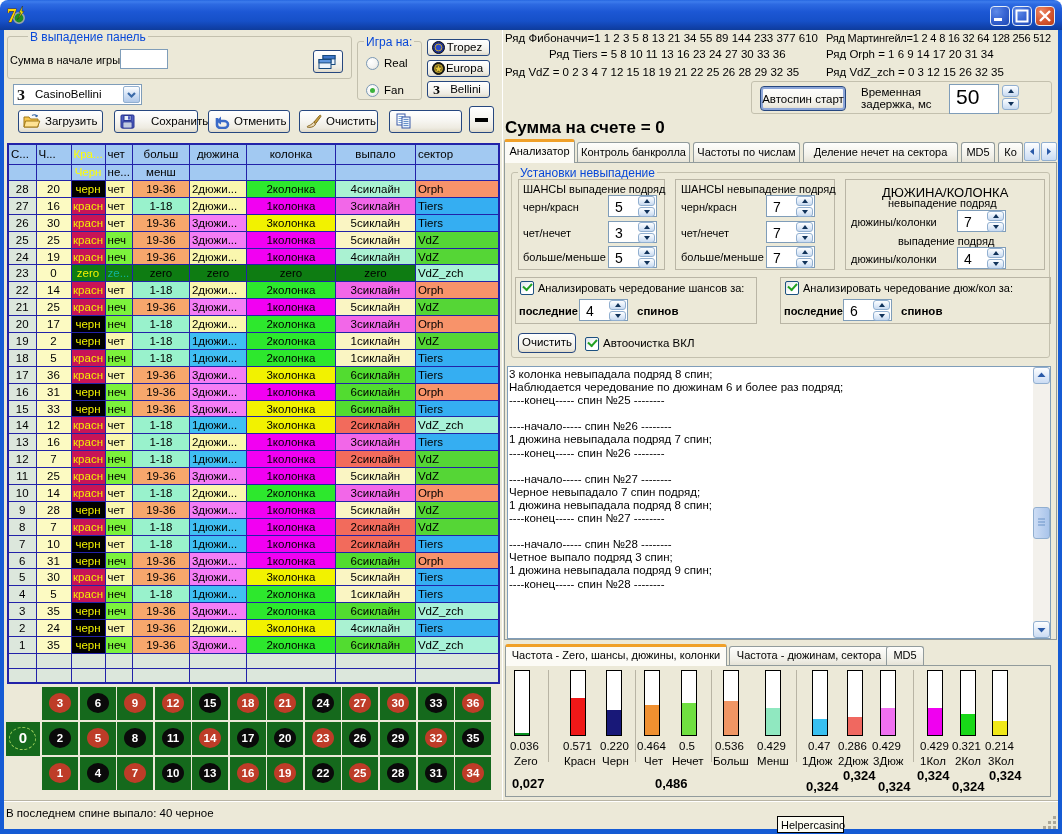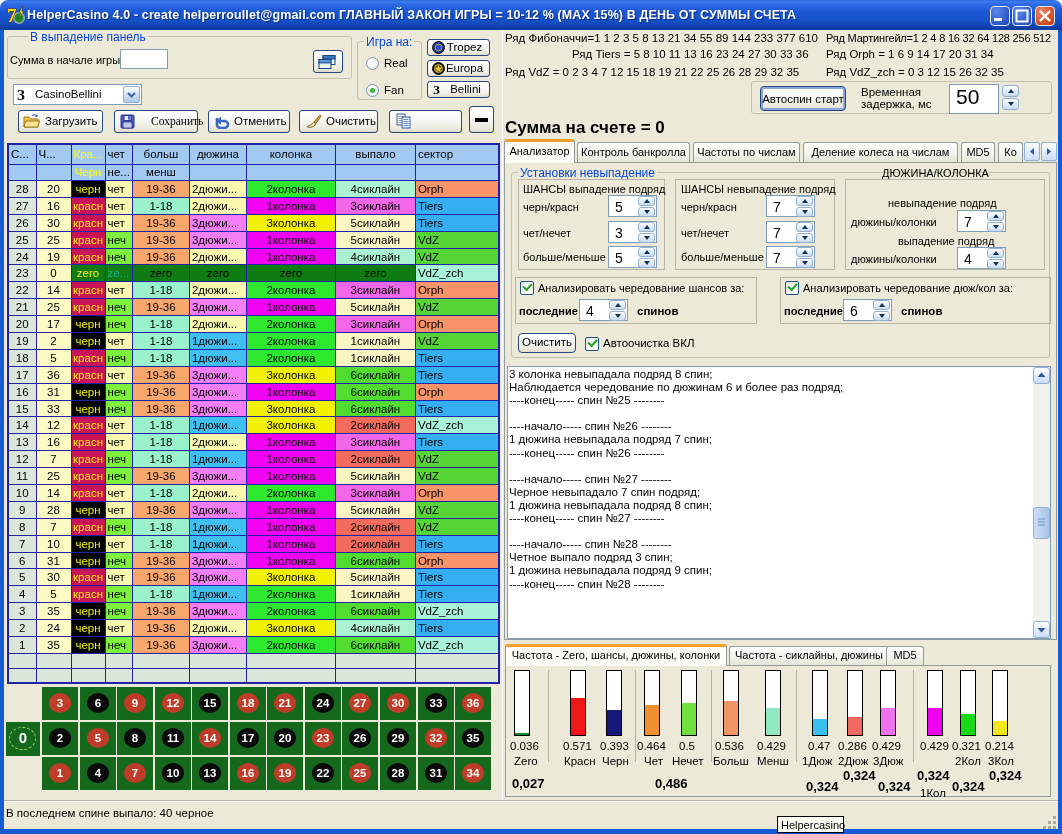--- a/index.html
+++ b/index.html
@@ -53,21 +53,20 @@
 </style></head>
 <body>
 
 <div class="abs" style="left:0;top:0;width:1062px;height:12px;background:#FFFFFF;"></div>
 <div id="tbar" class="abs">
  <svg class="abs" style="left:6px;top:4px" width="21" height="22" viewBox="0 0 21 22">
   <circle cx="13" cy="14" r="5.2" fill="#1E8C24" stroke="#9AA4AC" stroke-width="1.6"></circle>
   <path d="M16.5 2 L13 8.8 L15 8.8 L11.5 15.5 L18 7.3 L15.8 7.3 Z" fill="#FFEE00" stroke="#222" stroke-width="0.5"></path>
   <text x="1" y="18" font-size="19" font-weight="bold" fill="#FFD800" stroke="#6B3A08" stroke-width="0.9" font-family="Liberation Serif" style="paint-order:stroke">7</text>
  </svg>
- <div class="ttl">HelperCasino 4.0 - create helperroullet@gmail.com ГЛАВНЫЙ ЗАКОН ИГРЫ = 10-12 % (MAX 15%) В ДЕНЬ ОТ СУММЫ СЧЕТА</div>
  <div class="capbtn mm" style="left:990px"><svg width="18" height="18" viewBox="0 0 18 18">
         <rect x="3" y="11" width="8" height="3" fill="#fff"></rect>
       </svg></div>
  <div class="capbtn mm" style="left:1012px"><svg width="18" height="18" viewBox="0 0 18 18">
         <rect x="3.5" y="3.5" width="11" height="11" fill="none" stroke="#fff" stroke-width="2"></rect>
       </svg></div>
  <div class="capbtn cl" style="left:1035px"><svg width="18" height="18" viewBox="0 0 18 18">
         <path d="M4 4 L14 14 M14 4 L4 14" stroke="#fff" stroke-width="2.4"></path>
       </svg></div>
 </div>
@@ -107,21 +106,21 @@
   </div>
 <div class="btn" style="left:114px;top:110px;width:84px;height:23px;">
     <svg width="15" height="15" viewBox="0 0 15 15" style="position:absolute;left:5px;top:3px;">
       <rect x="1" y="1" width="13" height="13" rx="1" fill="#4F5EC0" stroke="#283593"></rect>
       <rect x="4" y="1.5" width="7" height="5" fill="#E8F0FA" stroke="#283593"></rect>
       <rect x="8" y="2.2" width="2" height="3.4" fill="#4F5EC0"></rect>
       <rect x="3" y="8" width="9" height="6" fill="#E8F0FA" stroke="#283593"></rect>
       <rect x="4" y="9.5" width="7" height="1" fill="#9AA4C8"></rect>
       <rect x="4" y="11.5" width="7" height="1" fill="#9AA4C8"></rect>
     </svg>
-    <span class="bt" style="top:4px;left:36px;text-align:right;font-family:Liberation Serif, serif;">Сохранить</span>
+    <span class="bt" style="top:4px;left:36px;text-align:right;">Сохранить</span>
   </div>
 <div class="btn" style="left:208px;top:110px;width:82px;height:23px;">
     <svg width="16" height="15" viewBox="0 0 16 15" style="position:absolute;left:5px;top:3px;">
       <path d="M3 4 L3 11 C3 13 5 14 7 14 L10 14 C12 14 14 12.5 14 10.5 C14 8.5 12 7 10 7 L6 7" fill="none" stroke="#3A6AC8" stroke-width="2.6"></path>
       <path d="M7 2.5 L2.2 7.2 L7 10.5 Z" fill="#3A6AC8"></path>
     </svg>
     <span class="bt" style="top:4px;left:25px;text-align:left;">Отменить</span>
   </div>
 <div class="btn" style="left:299px;top:110px;width:79px;height:23px;">
     <svg width="17" height="15" viewBox="0 0 17 15" style="position:absolute;left:5px;top:3px;">
@@ -651,40 +650,40 @@
   </div>
 <div class="rcell" style="left:418px;top:757px;">
     <div class="rdot blk">31</div>
   </div>
 <div class="rcell" style="left:455px;top:757px;">
     <div class="rdot red">34</div>
   </div>
 
 <div class="abs" style="left:502px;top:30px;width:556px;height:770px;border-left:1px solid #FFFFFF;"></div>
 <div class="lbl" style="left:505px;top:32px;">Ряд Фибоначчи=1 1 2 3 5 8 13 21 34 55 89 144 233 377 610</div>
-<div class="lbl" style="left:528px;top:48px;padding-left:44px;">Ряд Tiers = 5 8 10 11 13 16 23 24 27 30 33 36</div>
+<div class="lbl" style="left:505px;top:48px;padding-left:44px;">Ряд Tiers = 5 8 10 11 13 16 23 24 27 30 33 36</div>
 <div class="lbl" style="left:505px;top:66px;">Ряд VdZ = 0 2 3 4 7 12 15 18 19 21 22 25 26 28 29 32 35</div>
 <div class="lbl" style="left:826px;top:32px;font-size:11px;letter-spacing:-0.2px;">Ряд Мартингейл=1 2 4 8 16 32 64 128 256 512</div>
 <div class="lbl" style="left:826px;top:48px;">Ряд Orph = 1 6 9 14 17 20 31 34</div>
 <div class="lbl" style="left:826px;top:66px;">Ряд VdZ_zch = 0 3 12 15 26 32 35</div>
 <div class="abs gb" style="left:751px;top:81px;width:301px;height:33px;"></div>
 <div class="btn" style="left:760px;top:86px;width:86px;height:25px;border-radius:4px;box-shadow:inset 0 0 0 2px #8DA6D8;">
     <span class="bt" style="top:6px;">Автоспин старт</span>
   </div>
 <div class="lbl" style="left:861px;top:86px;">Временная<br>задержка, мс</div>
 <div class="edit" style="left:949px;top:84px;width:50px;height:30px;font-size:21px;padding-left:6px;">50</div>
 <div class="spin" style="left:1002px;top:85px;">
     <div class="sb up" style="height:12px;"></div>
     <div class="sb dn" style="height:12px;"></div>
   </div>
 <div class="lbl bold" style="left:505px;top:118px;font-size:17px;">Сумма на счете = 0</div>
 <div class="tab sel" style="left:504px;top:139px;width:71px;height:24px;line-height:19px;">Анализатор</div>
 <div class="tab" style="left:577px;top:142px;width:113px;height:21px;line-height:19px;">Контроль банкролла</div>
 <div class="tab" style="left:693px;top:142px;width:107px;height:21px;line-height:19px;">Частоты по числам</div>
-<div class="tab" style="left:803px;top:142px;width:155px;height:21px;line-height:19px;">Деление колеса на числам</div>
+<div class="tab" style="left:803px;top:142px;width:155px;height:21px;line-height:19px;">Деление нечет на сектора</div>
 <div class="tab" style="left:961px;top:142px;width:34px;height:21px;line-height:19px;">MD5</div>
 <div class="tab" style="left:998px;top:142px;width:25px;height:21px;line-height:19px;">Ко</div>
 <div class="abs" style="left:1024px;top:142px;width:16px;height:19px;border:1px solid #91AFD0;border-radius:2px;background:linear-gradient(180deg,#FDFEFF,#CBDCF3);"><svg width="14" height="17" viewBox="0 0 14 17">
       <path d="M9 5 L5 8.5 L9 12 Z" fill="#2A5AA8"></path>
     </svg></div>
 <div class="abs" style="left:1041px;top:142px;width:16px;height:19px;border:1px solid #91AFD0;border-radius:2px;background:linear-gradient(180deg,#FDFEFF,#CBDCF3);"><svg width="14" height="17" viewBox="0 0 14 17">
       <path d="M5 5 L9 8.5 L5 12 Z" fill="#2A5AA8"></path>
     </svg></div>
 <div class="tabbody" style="left:504px;top:162px;width:553px;height:478px;background:#ECE9D8;"></div>
 <div class="abs gb" style="left:511px;top:172px;width:539px;height:186px;"></div>
@@ -717,21 +716,21 @@
 <div class="edit" style="left:766px;top:221px;width:49px;height:22px;font-size:14px;padding:3px 0 0 6px;">7<div class="spin" style="right:1px;top:0px;">
       <div class="sb up"></div>
       <div class="sb dn"></div>
     </div></div>
 <div class="lbl" style="left:681px;top:251px;font-size:11px;">больше/меньше</div>
 <div class="edit" style="left:766px;top:246px;width:49px;height:22px;font-size:14px;padding:3px 0 0 6px;">7<div class="spin" style="right:1px;top:0px;">
       <div class="sb up"></div>
       <div class="sb dn"></div>
     </div></div>
 <div class="abs" style="left:845px;top:179px;width:200px;height:91px;border:1px solid #B9B5A5;"></div>
-<div class="lbl" style="left:882px;top:167px;font-size:11px;">ДЮЖИНА/КОЛОНКА</div>
+<div class="lbl" style="left:882px;top:185px;font-size:13px;">ДЮЖИНА/КОЛОНКА</div>
 <div class="lbl" style="left:888px;top:197px;font-size:11px;">невыпадение подряд</div>
 <div class="lbl" style="left:851px;top:216px;font-size:11px;">дюжины/колонки</div>
 <div class="edit" style="left:957px;top:210px;width:49px;height:22px;font-size:14px;padding:3px 0 0 6px;">7<div class="spin" style="right:1px;top:0px;">
       <div class="sb up"></div>
       <div class="sb dn"></div>
     </div></div>
 <div class="lbl" style="left:898px;top:235px;font-size:11px;">выпадение подряд</div>
 <div class="lbl" style="left:851px;top:253px;font-size:11px;">дюжины/колонки</div>
 <div class="edit" style="left:957px;top:247px;width:49px;height:22px;font-size:14px;padding:3px 0 0 6px;">4<div class="spin" style="right:1px;top:0px;">
       <div class="sb up"></div>
@@ -785,37 +784,37 @@
 <div class="abs" style="left:0;bottom:0;width:17px;height:17px;border:1px solid #91AFD0;border-radius:3px;background:linear-gradient(180deg,#FDFEFF,#CBDCF3);"><svg width="15" height="15" viewBox="0 0 15 15">
         <path d="M7.5 10.5 L3.5 6 L11.5 6 Z" fill="#2A5AA8"></path>
       </svg></div>
 <div class="abs" style="left:0;top:140px;width:17px;height:32px;border:1px solid #91AFD0;border-radius:3px;background:linear-gradient(90deg,#CDDDF5,#A9C4EA);"><svg width="15" height="30" viewBox="0 0 15 30">
         <g stroke="#6A93C8">
           <path d="M4 11 h7 M4 14 h7 M4 17 h7"></path>
         </g>
       </svg></div>
 </div>
 <div class="tab sel" style="left:505px;top:644px;width:222px;height:22px;line-height:17px;">Частота - Zero, шансы, дюжины, колонки</div>
-<div class="tab" style="left:729px;top:646px;width:160px;height:20px;line-height:17px;">Частота - сиклайны, дюжины</div>
+<div class="tab" style="left:729px;top:646px;width:160px;height:20px;line-height:17px;">Частота - дюжинам, сектора</div>
 <div class="tab" style="left:886px;top:646px;width:38px;height:20px;line-height:17px;">MD5</div>
 <div class="tabbody" style="left:505px;top:665px;width:546px;height:132px;background:#ECE9D8;"></div>
 <div class="bar" style="left:514px;top:670px;">
     <div class="fill" style="height:2px;background:#089020;"></div>
   </div>
 <div class="blab" style="left:510px;top:740px;">0.036</div>
 <div class="blab" style="left:514px;top:755px;">Zero</div>
 <div class="bar" style="left:570px;top:670px;">
     <div class="fill" style="height:37px;background:#F01818;"></div>
   </div>
 <div class="blab" style="left:563px;top:740px;">0.571</div>
 <div class="blab" style="left:564px;top:755px;">Красн</div>
 <div class="bar" style="left:606px;top:670px;">
     <div class="fill" style="height:25px;background:#181878;"></div>
   </div>
-<div class="blab" style="left:600px;top:740px;">0.393</div>
+<div class="blab" style="left:600px;top:740px;">0.220</div>
 <div class="blab" style="left:602px;top:755px;">Черн</div>
 <div class="bar" style="left:644px;top:670px;">
     <div class="fill" style="height:30px;background:#F09030;"></div>
   </div>
 <div class="blab" style="left:637px;top:740px;">0.464</div>
 <div class="blab" style="left:644px;top:755px;">Чет</div>
 <div class="bar" style="left:681px;top:670px;">
     <div class="fill" style="height:32px;background:#70E040;"></div>
   </div>
 <div class="blab" style="left:679px;top:740px;">0.5</div>
@@ -842,21 +841,21 @@
 <div class="blab" style="left:838px;top:755px;">2Дюж</div>
 <div class="bar" style="left:880px;top:670px;">
     <div class="fill" style="height:27px;background:#F070F0;"></div>
   </div>
 <div class="blab" style="left:872px;top:740px;">0.429</div>
 <div class="blab" style="left:873px;top:755px;">3Дюж</div>
 <div class="bar" style="left:927px;top:670px;">
     <div class="fill" style="height:27px;background:#F000F0;"></div>
   </div>
 <div class="blab" style="left:920px;top:740px;">0.429</div>
-<div class="blab" style="left:920px;top:755px;margin-top:32px;">1Кол</div>
+<div class="blab" style="left:920px;top:755px;">1Кол</div>
 <div class="bar" style="left:960px;top:670px;">
     <div class="fill" style="height:21px;background:#18D818;"></div>
   </div>
 <div class="blab" style="left:952px;top:740px;">0.321</div>
 <div class="blab" style="left:955px;top:755px;">2Кол</div>
 <div class="bar" style="left:992px;top:670px;">
     <div class="fill" style="height:14px;background:#F0E818;"></div>
   </div>
 <div class="blab" style="left:985px;top:740px;">0.214</div>
 <div class="blab" style="left:988px;top:755px;">3Кол</div>

